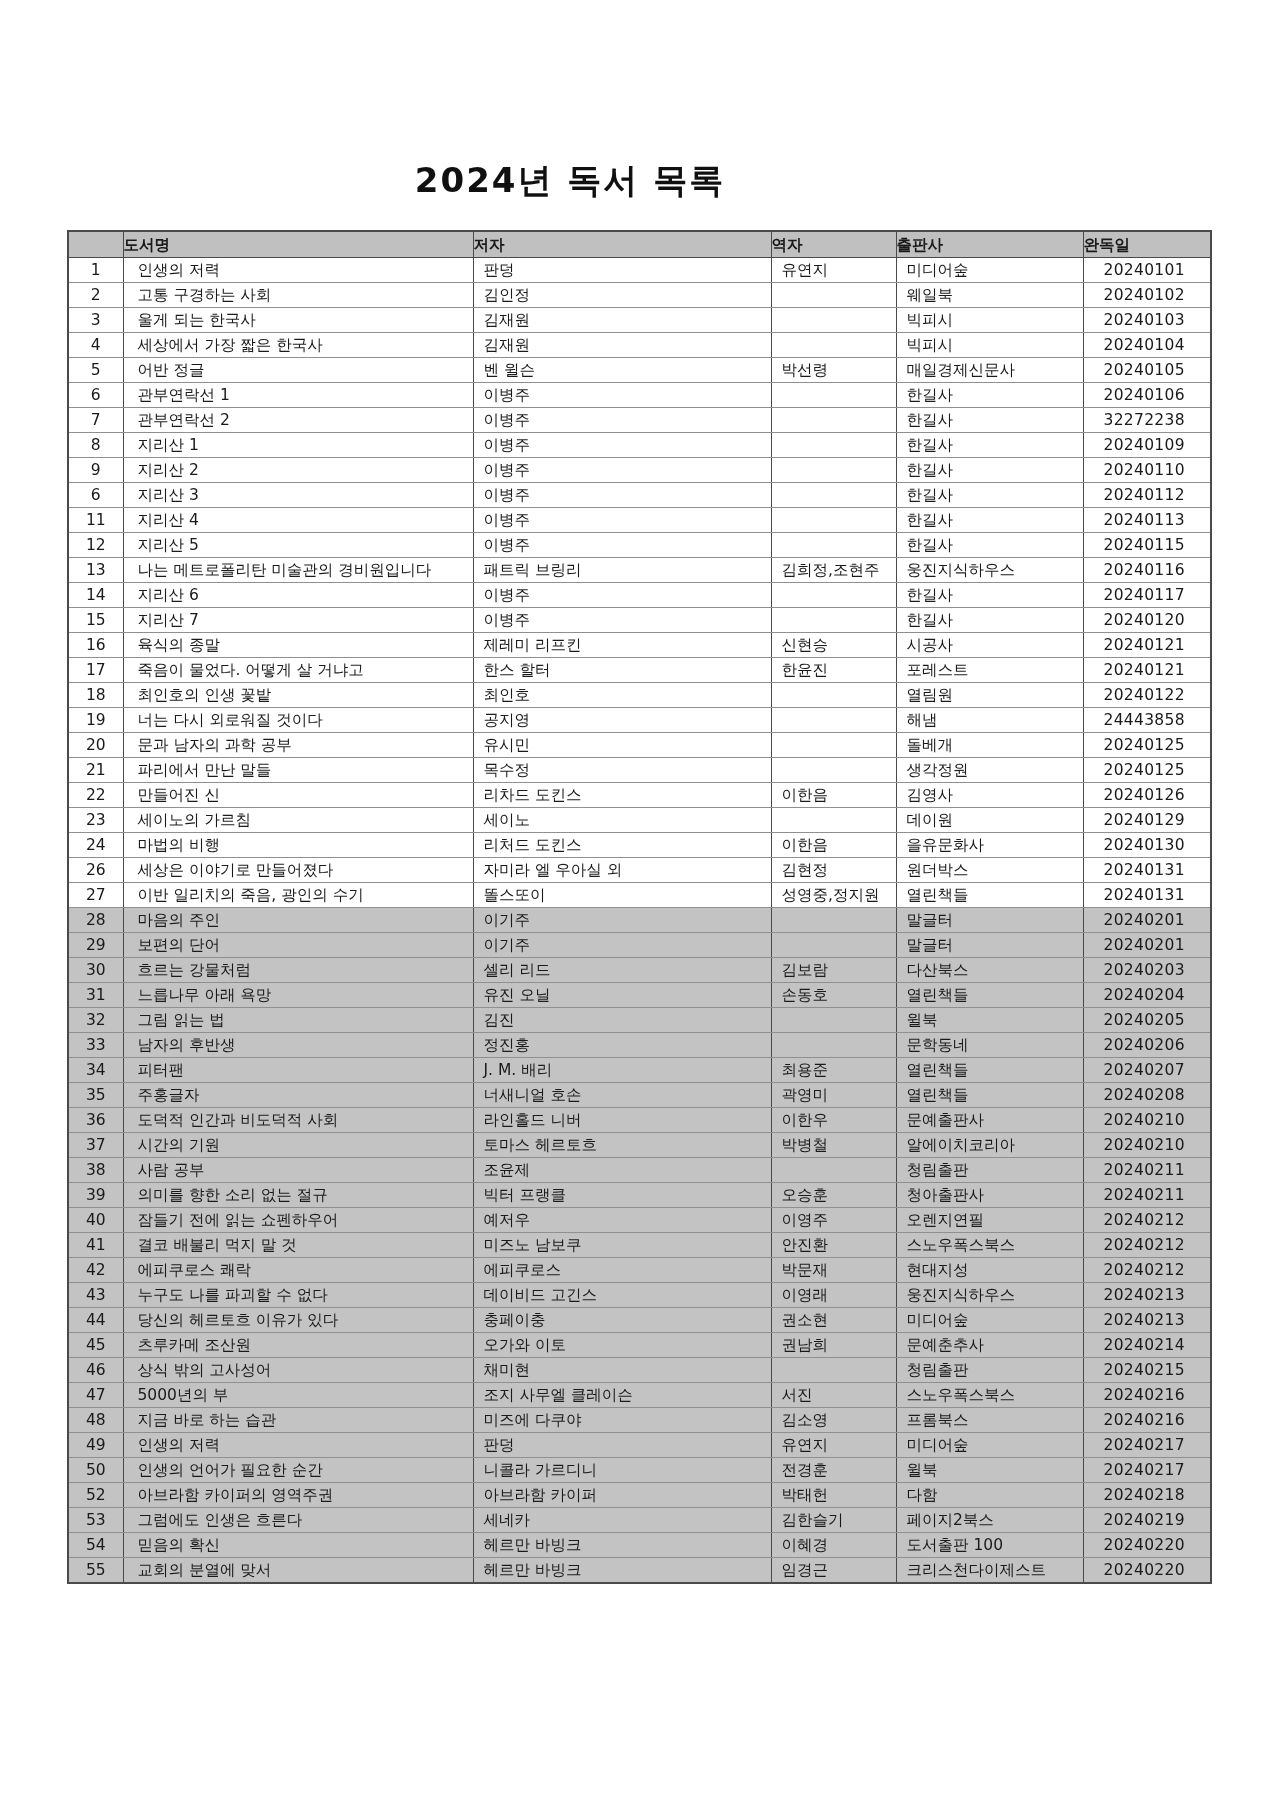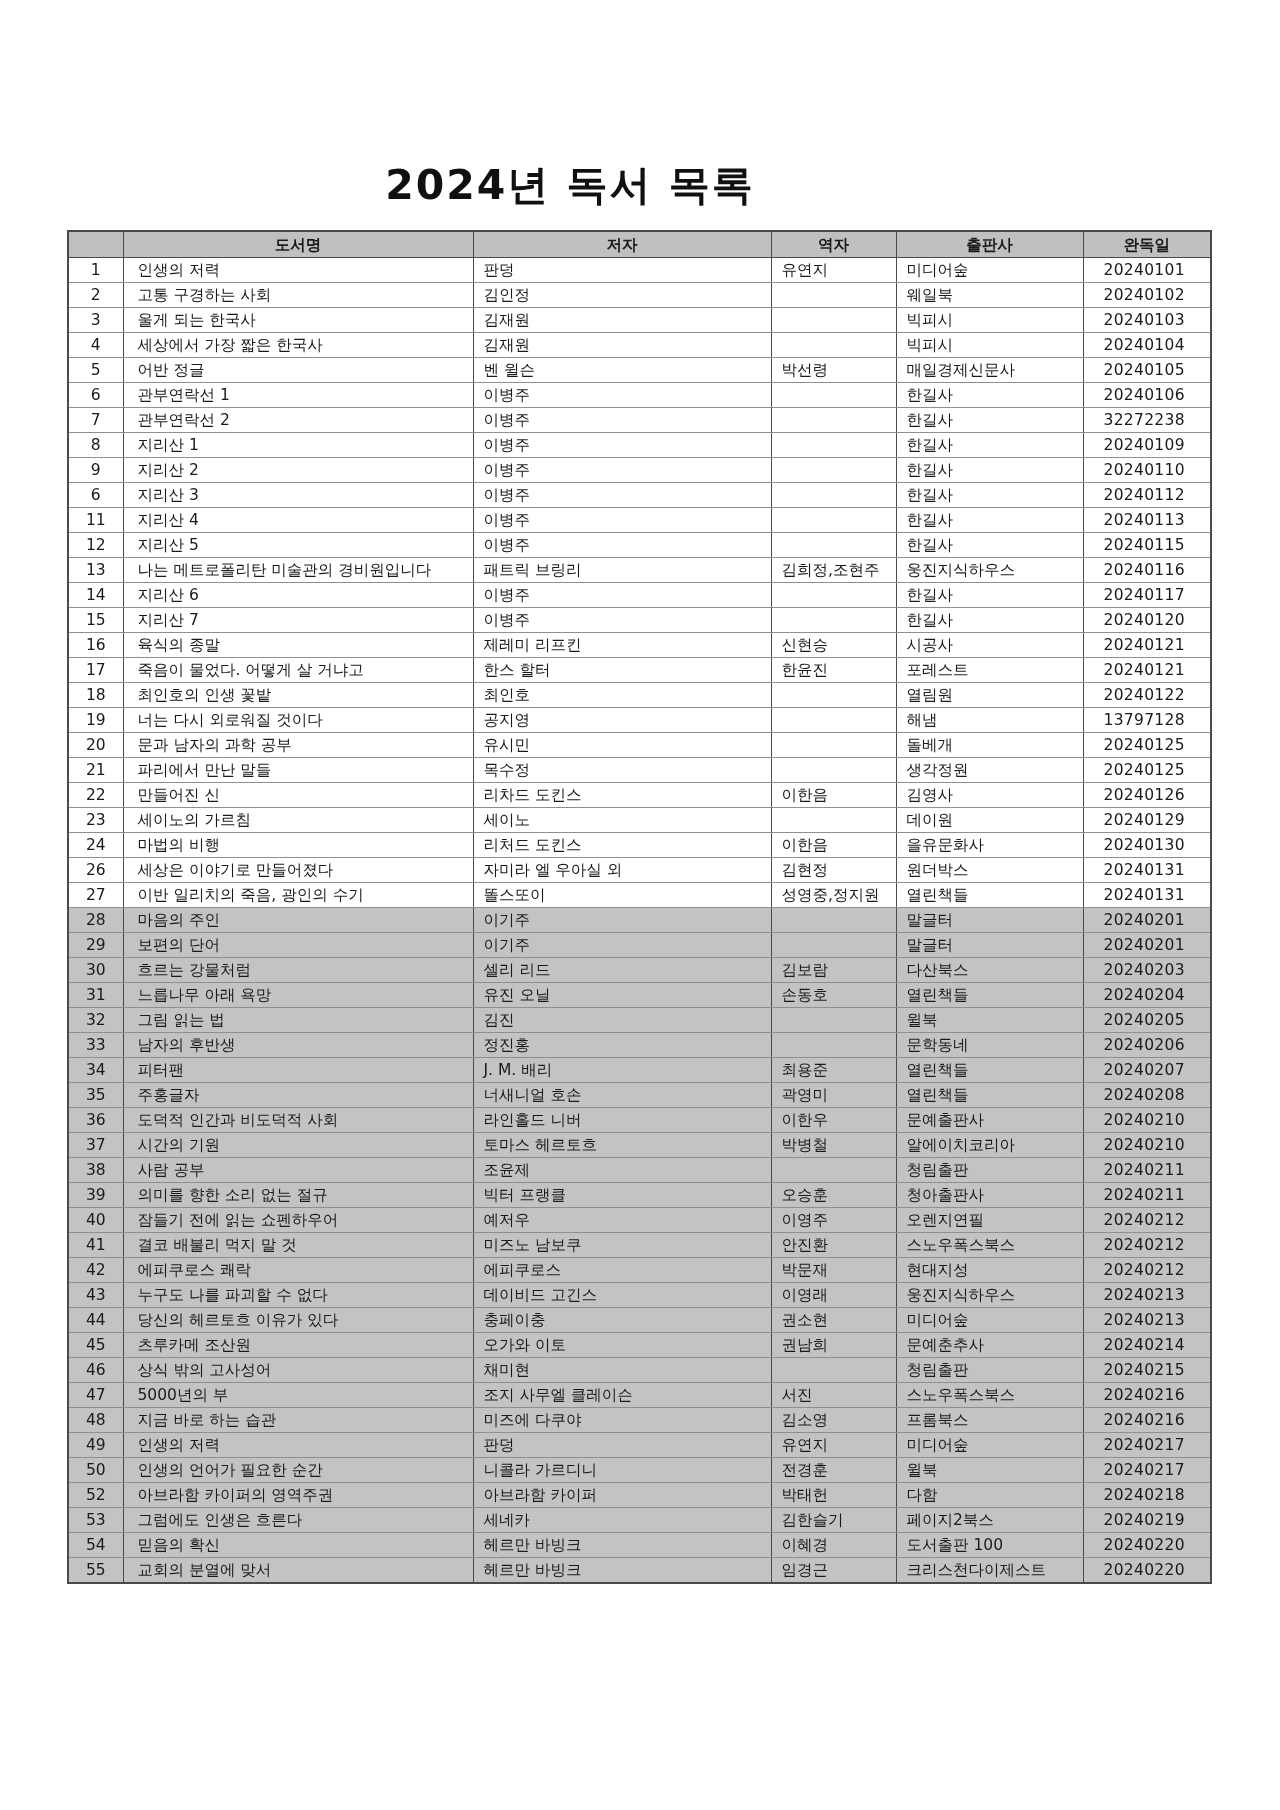--- a/index.html
+++ b/index.html
@@ -9,21 +9,21 @@
     background:#ffffff;
     font-family:"DejaVu Sans", sans-serif;
     color:#111111;
     overflow:hidden;
   }
   .doc-title {
     position:absolute;
     top:158px; left:0;
     width:1140px;
     text-align:center;
-    font-size:41px;
+    font-size:34px;
     font-weight:bold;
     letter-spacing:2px;
     color:#101010;
   }
   table.reading-list {
     position:absolute;
     top:230px; left:67px;
     width:1143px;
     border-collapse:collapse;
     table-layout:fixed;
@@ -34,21 +34,21 @@
   th, td {
     height:24px;
     padding:0;
     overflow:hidden;
     white-space:nowrap;
     line-height:24px;
   }
   th {
     background:var(--header-bg);
     font-weight:bold;
-    text-align:center;
+    text-align:left;
     border:1px solid var(--border-dark);
     height:25px;
   }
   td {
     border-left:1px solid var(--border-dark);
     border-right:1px solid var(--border-dark);
     border-top:1px solid var(--border-light);
     border-bottom:1px solid var(--border-light);
     background:#ffffff;
   }
@@ -228,21 +228,21 @@
           <td class="col-translator"></td>
           <td class="col-publisher">열림원</td>
           <td class="col-date">20240122</td>
         </tr>
         <tr>
           <td class="col-no">19</td>
           <td class="col-title">너는 다시 외로워질 것이다</td>
           <td class="col-author">공지영</td>
           <td class="col-translator"></td>
           <td class="col-publisher">해냄</td>
-          <td class="col-date">13797128</td>
+          <td class="col-date">24443858</td>
         </tr>
         <tr>
           <td class="col-no">20</td>
           <td class="col-title">문과 남자의 과학 공부</td>
           <td class="col-author">유시민</td>
           <td class="col-translator"></td>
           <td class="col-publisher">돌베개</td>
           <td class="col-date">20240125</td>
         </tr>
         <tr>

